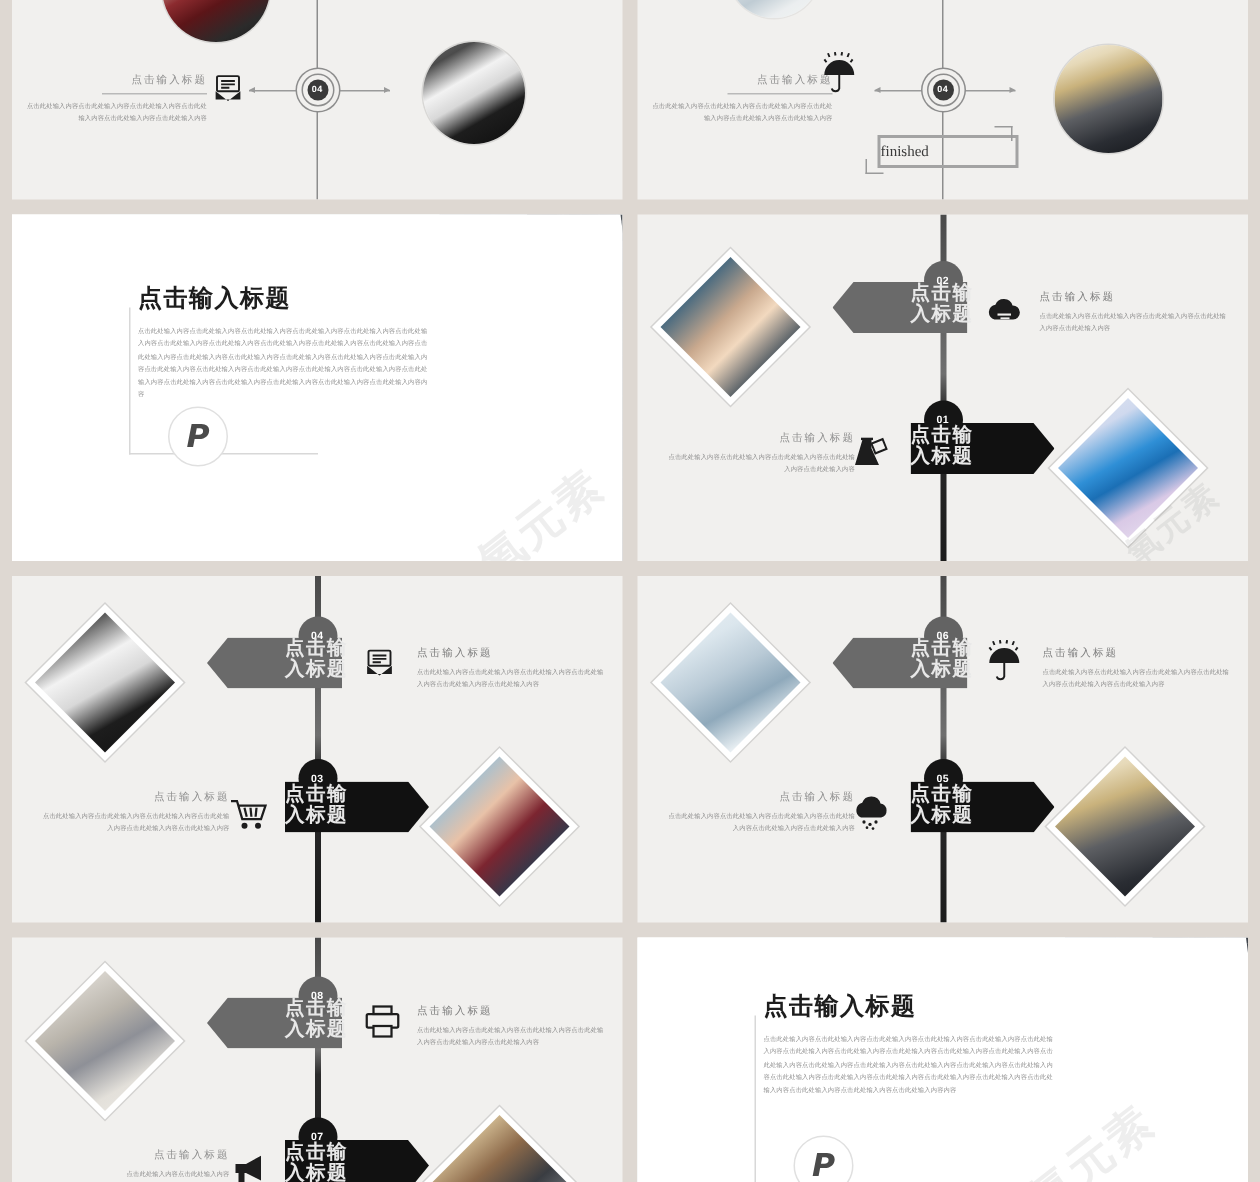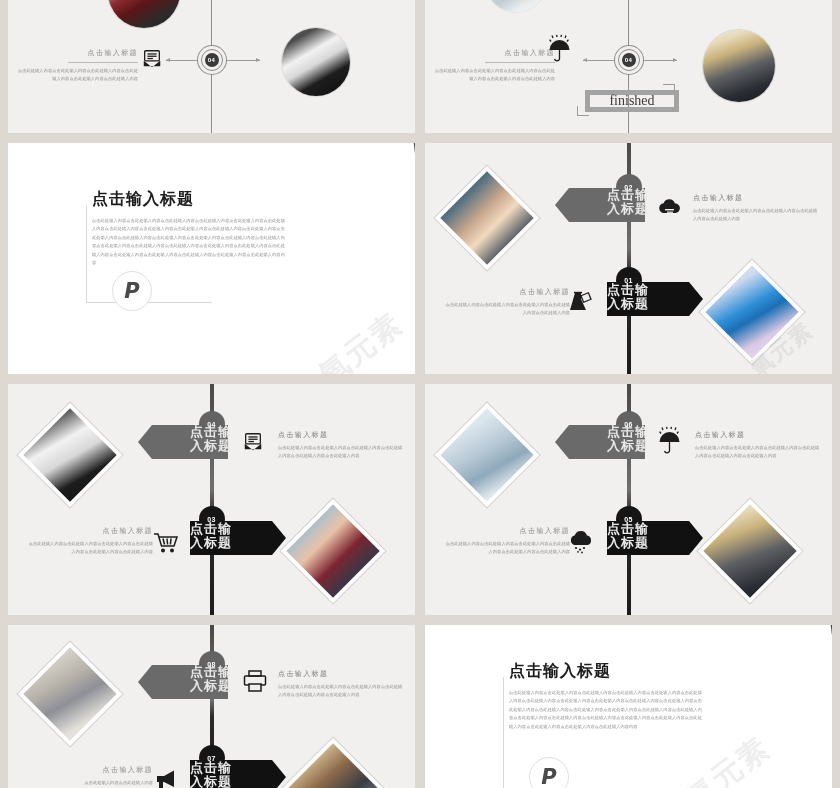--- a/index.html
+++ b/index.html
@@ -147,23 +147,23 @@
     border-left:4px solid #9a9a9a;
     border-top:2.5px solid transparent;
     border-bottom:2.5px solid transparent;
   }
   .conn.to-l:after{left:0;transform:rotate(180deg);}
   .conn.to-r:after{right:0;}
 
   
   .finbox{
     position:absolute;z-index:4;
-    border:5px solid #a3a3a3;background:transparent;
-    display:flex;align-items:center;justify-content:center;
-    font-size:14px;color:#3a3a3a;font-family:"Liberation Serif",serif;
+    border:2px solid #a3a3a3;background:transparent;
+    display:flex;align-items:center;justify-content:flex-start;
+    font-size:10px;color:#3a3a3a;font-family:"Liberation Serif",serif;
   }
   .brk{position:absolute;z-index:5;}
   .brk.tr{border-top:1px solid #9a9a9a;border-right:1px solid #9a9a9a;}
   .brk.bl{border-bottom:1px solid #9a9a9a;border-left:1px solid #9a9a9a;}
 
   
   .ts{background:#ffffff;overflow:hidden;}
   .ts .bg-building{
     position:absolute;right:0;top:0;width:122px;height:100%;
     background:linear-gradient(100deg,#a9adb1 0%,#8d9297 12%,#4b5056 30%,#2e343b 55%,#545a61 72%,#23282e 100%);

